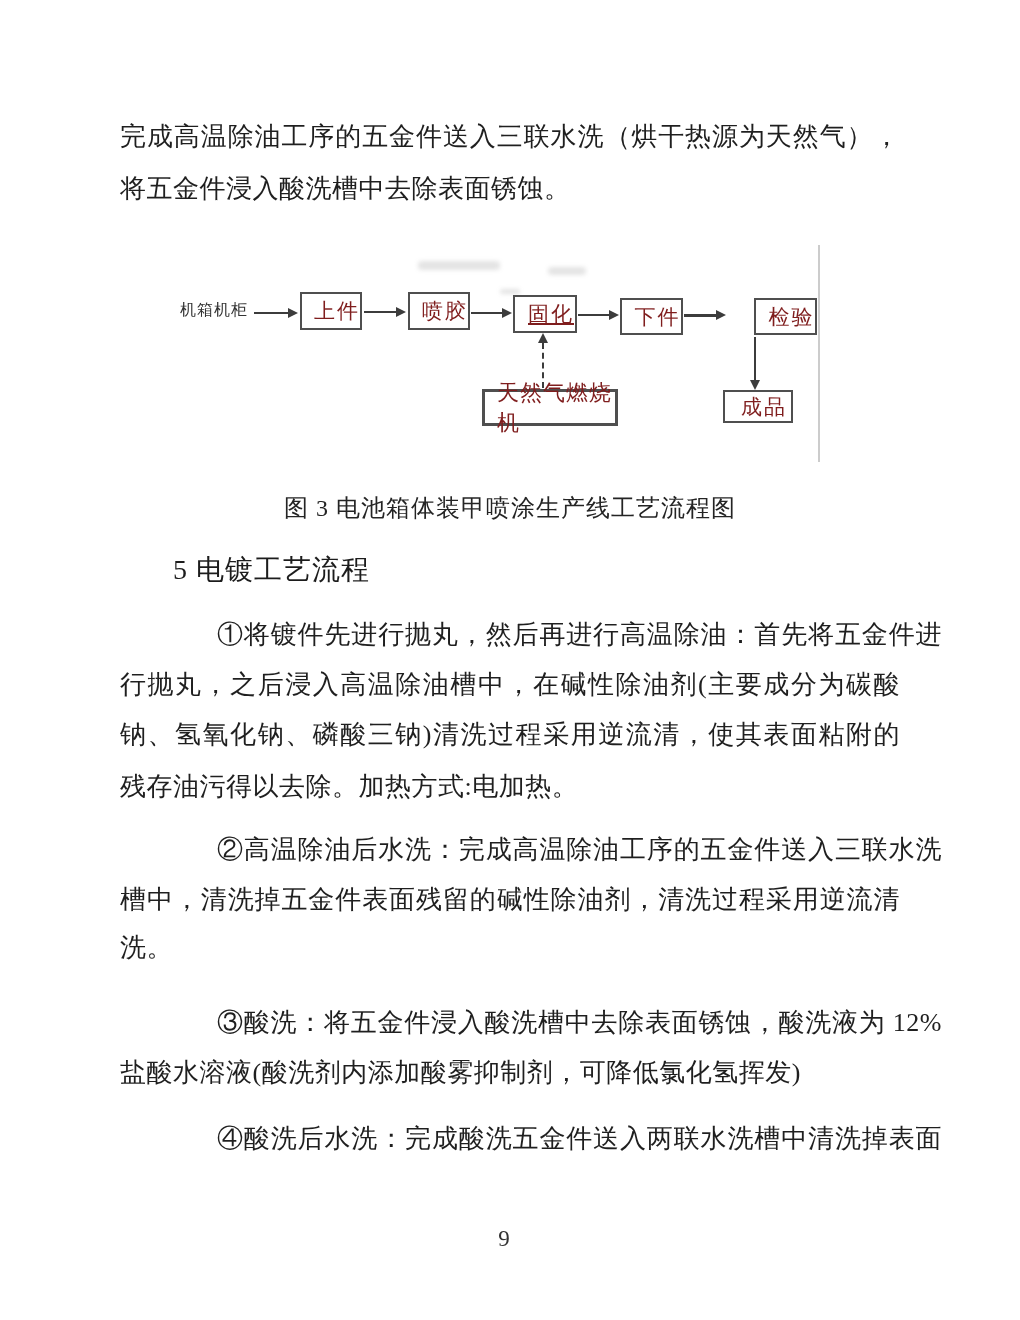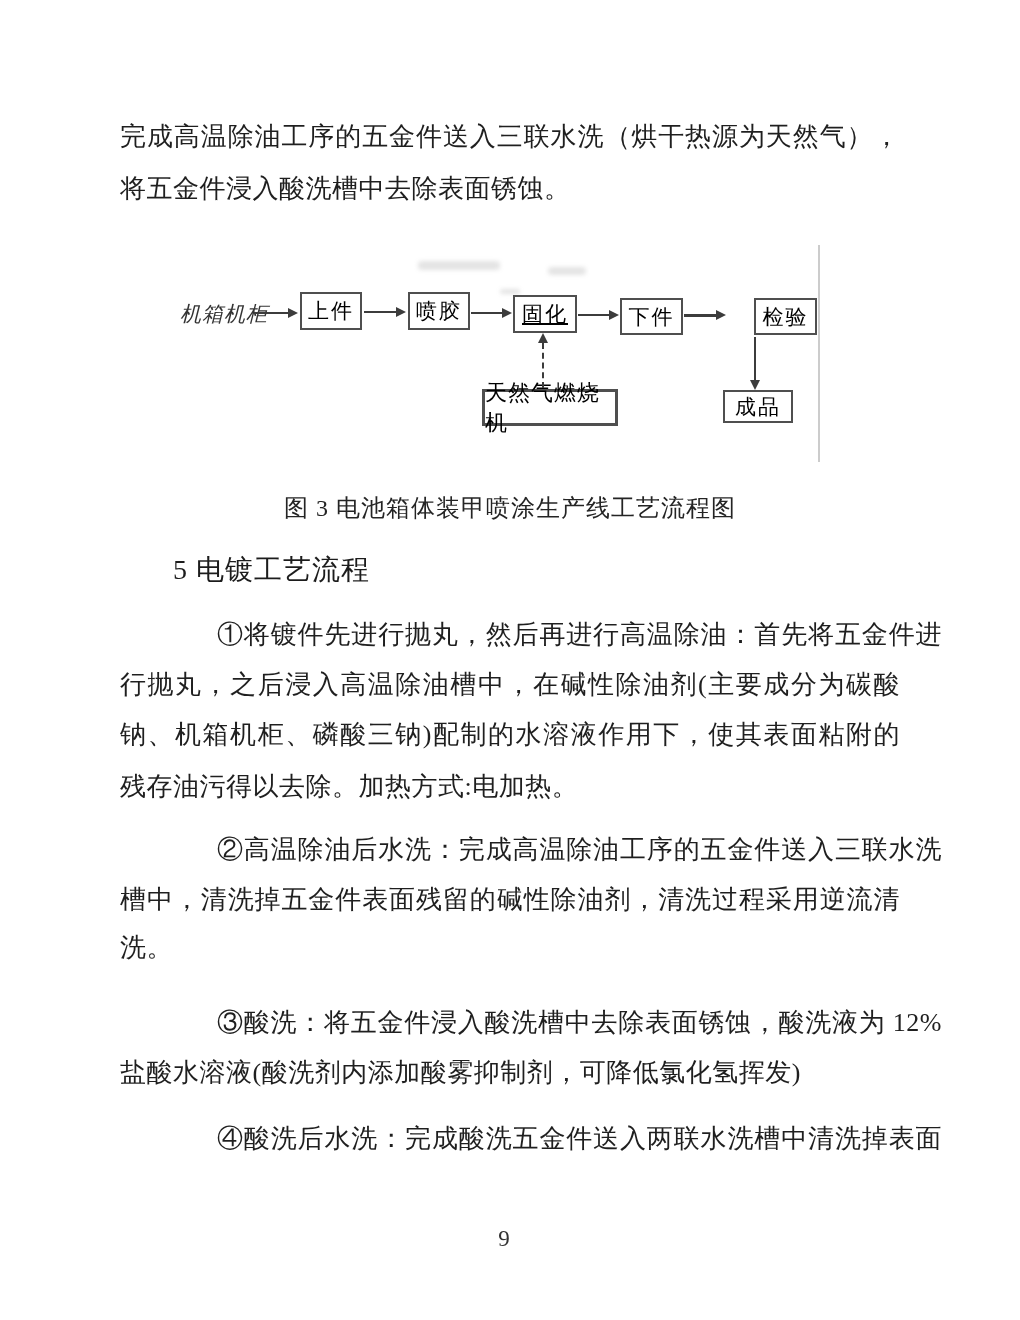--- a/index.html
+++ b/index.html
@@ -37,28 +37,29 @@
     position:absolute;left:0;top:1226px;width:1008px;
     text-align:center;font-size:23px;color:#333333;
   }
   
   .figure{position:absolute;left:150px;top:245px;width:672px;height:225px;}
   .fnode{
     position:absolute;
     border:2px solid #4f4f4f;
     background:#ffffff;
     display:flex;align-items:center;justify-content:center;
-    font-size:21px;color:#000000;letter-spacing:2px;
+    font-size:21px;color:#7f1d1d;letter-spacing:2px;
     box-sizing:border-box;
     font-family:"Liberation Serif","DejaVu Serif",serif;
+    padding-left:12px;
   }
   .fnode.thick{border-width:3px;letter-spacing:1px;}
   .flabel{
-    position:absolute;font-size:21px;color:#333333;
-    letter-spacing:1px;white-space:nowrap;font-style:italic;
+    position:absolute;font-size:16px;color:#333333;
+    letter-spacing:1px;white-space:nowrap;
   }
   .harrow{position:absolute;height:2px;background:#3c3c3c;}
   .harrow.bold{height:3px;}
   .ahead-r{
     position:absolute;width:0;height:0;
     border-left:10px solid #3c3c3c;
     border-top:5px solid transparent;
     border-bottom:5px solid transparent;
   }
   .varrow{position:absolute;width:2px;background:#3c3c3c;}
@@ -130,21 +131,21 @@
 
     <div class="figline" style="left:668px;top:0px;width:2px;height:217px;"></div>
   </div>
 
   <div class="caption">图 3 电池箱体装甲喷涂生产线工艺流程图</div>
 
   <div class="heading">5 电镀工艺流程</div>
 
   <div class="tl indent" style="top:618px">①将镀件先进行抛丸，然后再进行高温除油：首先将五金件进</div>
   <div class="tl" style="top:668px">行抛丸，之后浸入高温除油槽中，在碱性除油剂(主要成分为碳酸</div>
-  <div class="tl" style="top:718px">钠、机箱机柜、磷酸三钠)配制的水溶液作用下，使其表面粘附的</div>
+  <div class="tl" style="top:718px">钠、氢氧化钠、磷酸三钠)清洗过程采用逆流清，使其表面粘附的</div>
   <div class="tl natural" style="top:770px">残存油污得以去除。加热方式:电加热。</div>
 
   <div class="tl indent" style="top:833px">②高温除油后水洗：完成高温除油工序的五金件送入三联水洗</div>
   <div class="tl" style="top:883px">槽中，清洗掉五金件表面残留的碱性除油剂，清洗过程采用逆流清</div>
   <div class="tl natural" style="top:931px">洗。</div>
 
   <div class="tl indent" style="top:1006px">③酸洗：将五金件浸入酸洗槽中去除表面锈蚀，酸洗液为 12%</div>
   <div class="tl natural" style="top:1056px">盐酸水溶液(酸洗剂内添加酸雾抑制剂，可降低氯化氢挥发)</div>
 
   <div class="tl indent" style="top:1122px">④酸洗后水洗：完成酸洗五金件送入两联水洗槽中清洗掉表面</div>

